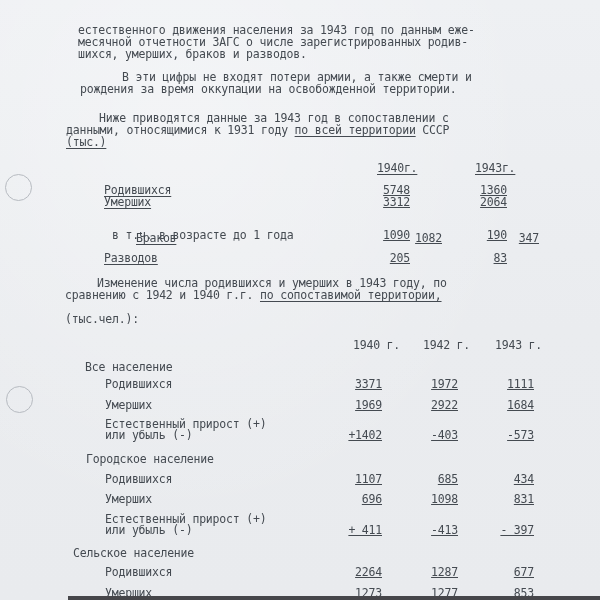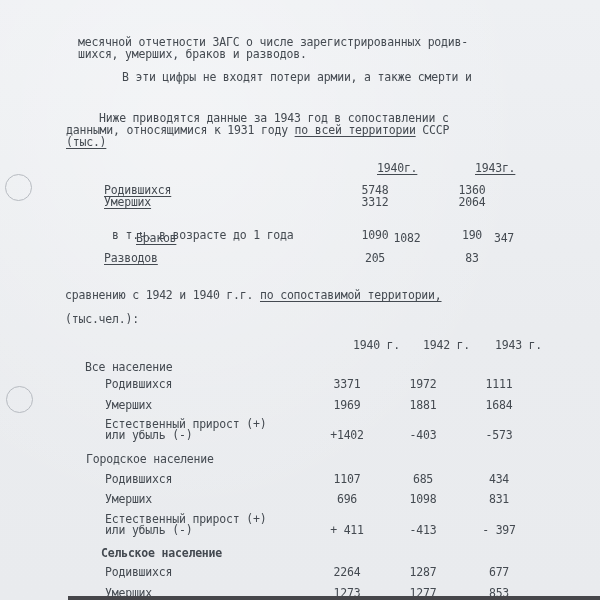--- a/index.html
+++ b/index.html
@@ -13,38 +13,40 @@
     position:relative;width:600px;height:600px;overflow:hidden;
     background:
       radial-gradient(ellipse at 30% 20%, rgba(255,255,255,.35), rgba(0,0,0,0) 60%),
       linear-gradient(180deg,#eef0f3 0%,#eaecef 55%,#e9ebee 100%);
     font-family:"DejaVu Sans Mono","Liberation Mono",monospace;
     font-size:11.5px;color:var(--ink);
     letter-spacing:-0.2px;
   }
   .ln{position:absolute;white-space:pre;line-height:12px;height:13px;}
   .cell{position:absolute;top:0;white-space:pre;}
-  .num{width:70px;text-align:center;}
+  .num{width:70px;text-align:right;text-decoration:underline;}
   .u{text-decoration:underline;text-underline-offset:2px;text-decoration-thickness:1px;}
   .hole{position:absolute;width:25px;height:25px;border-radius:50%;
         border:1.5px solid var(--hole);background:transparent;}
   .scanbar{position:absolute;left:68px;top:596px;width:532px;height:4px;background:var(--bar);}
 </style>
 </head>
 <body>
 
 <div class="page">
 
   <div class="hole" style="left:5px;top:174px;"></div>
   <div class="hole" style="left:6px;top:386px;"></div>
 
+  <div class="ln" style="left:78px;top:24px;">естественного движения населения за 1943 год по данным еже-</div>
   <div class="ln" style="left:78px;top:48px;">шихся, умерших, браков и разводов.</div>
   <div class="ln" style="left:78px;top:36px;">месячной отчетности ЗАГС о числе зарегистрированных родив-</div>
 
   <div class="ln" style="left:122px;top:71px;">В эти цифры не входят потери армии, а также смерти и</div>
+  <div class="ln" style="left:80px;top:83px;">рождения за время оккупации на освобожденной территории.</div>
 
   <div class="ln" style="left:99px;top:112px;">Ниже приводятся данные за 1943 год в сопоставлении с</div>
   <div class="ln" style="left:66px;top:124px;"><span>данными, относящимися к 1931 году </span><span class="u">по всей территории</span><span> СССР</span></div>
   <div class="ln" style="left:66px;top:136px;"><span class="u">(тыс.)</span></div>
 
   <div class="ln" style="left:0;top:162px;width:600px;">
     <span class="cell u" style="left:377px;">1940г.</span>
     <span class="cell u" style="left:475px;">1943г.</span>
   </div>
 
@@ -67,40 +69,41 @@
     <span class="cell u" style="left:104px;">Браков</span>
     <span class="cell num" style="left:340px;">1082</span>
     <span class="cell num" style="left:437px;">347</span>
   </div>
   <div class="ln" style="left:0;top:252px;width:528px;">
     <span class="cell u" style="left:104px;">Разводов</span>
     <span class="cell num" style="left:340px;">205</span>
     <span class="cell num" style="left:437px;">83</span>
   </div>
 
+  <div class="ln" style="left:97px;top:277px;">Изменение числа родившихся и умерших в 1943 году, по</div>
   <div class="ln" style="left:65px;top:289px;"><span>сравнению с 1942 и 1940 г.г. </span><span class="u">по сопоставимой территории,</span></div>
   <div class="ln" style="left:65px;top:313px;">(тыс.чел.):</div>
 
   <div class="ln" style="left:0;top:339px;width:600px;">
     <span class="cell" style="left:353px;">1940 г.</span>
     <span class="cell" style="left:423px;">1942 г.</span>
     <span class="cell" style="left:495px;">1943 г.</span>
   </div>
 
   <div class="ln" style="left:85px;top:361px;">Все население</div>
   <div class="ln" style="left:0;top:378px;width:600px;">
     <span class="cell" style="left:105px;">Родившихся</span>
     <span class="cell num" style="left:312px;">3371</span>
     <span class="cell num" style="left:388px;">1972</span>
     <span class="cell num" style="left:464px;">1111</span>
   </div>
   <div class="ln" style="left:0;top:399px;width:600px;">
     <span class="cell" style="left:105px;">Умерших</span>
     <span class="cell num" style="left:312px;">1969</span>
-    <span class="cell num" style="left:388px;">1881</span>
+    <span class="cell num" style="left:388px;">2922</span>
     <span class="cell num" style="left:464px;">1684</span>
   </div>
   <div class="ln" style="left:105px;top:418px;">Естественный прирост (+)</div>
   <div class="ln" style="left:0;top:429px;width:600px;">
     <span class="cell" style="left:105px;">или убыль (-)</span>
     <span class="cell num" style="left:312px;">+1402</span>
     <span class="cell num" style="left:388px;">-403</span>
     <span class="cell num" style="left:464px;">-573</span>
   </div>
 
@@ -118,21 +121,21 @@
     <span class="cell num" style="left:464px;">831</span>
   </div>
   <div class="ln" style="left:105px;top:513px;">Естественный прирост (+)</div>
   <div class="ln" style="left:0;top:524px;width:600px;">
     <span class="cell" style="left:105px;">или убыль (-)</span>
     <span class="cell num" style="left:312px;">+ 411</span>
     <span class="cell num" style="left:388px;">-413</span>
     <span class="cell num" style="left:464px;">- 397</span>
   </div>
 
-  <div class="ln" style="left:101px;top:547px;font-weight:bold;">Сельское население</div>
+  <div class="ln" style="left:73px;top:547px;">Сельское население</div>
   <div class="ln" style="left:0;top:566px;width:600px;">
     <span class="cell" style="left:105px;">Родившихся</span>
     <span class="cell num" style="left:312px;">2264</span>
     <span class="cell num" style="left:388px;">1287</span>
     <span class="cell num" style="left:464px;">677</span>
   </div>
   <div class="ln" style="left:0;top:587px;width:600px;">
     <span class="cell" style="left:105px;">Умерших</span>
     <span class="cell num" style="left:312px;">1273</span>
     <span class="cell num" style="left:388px;">1277</span>

